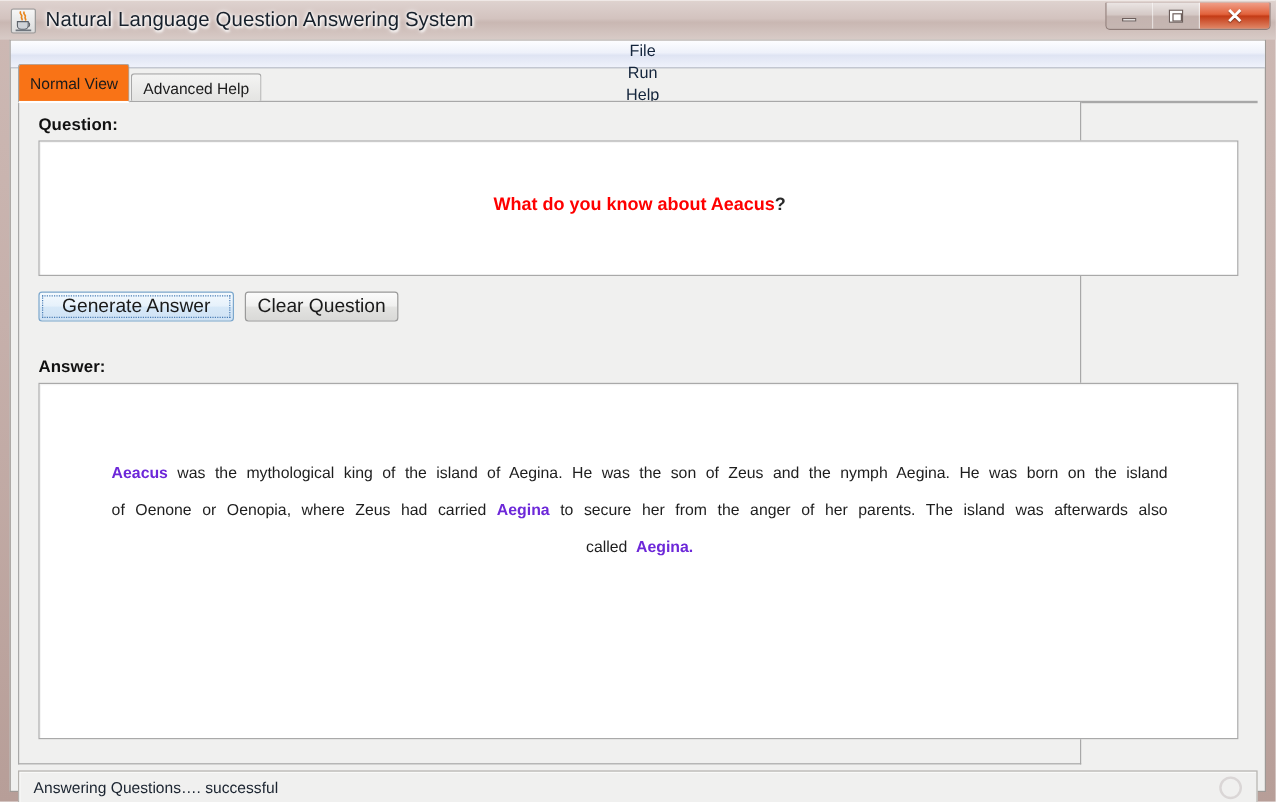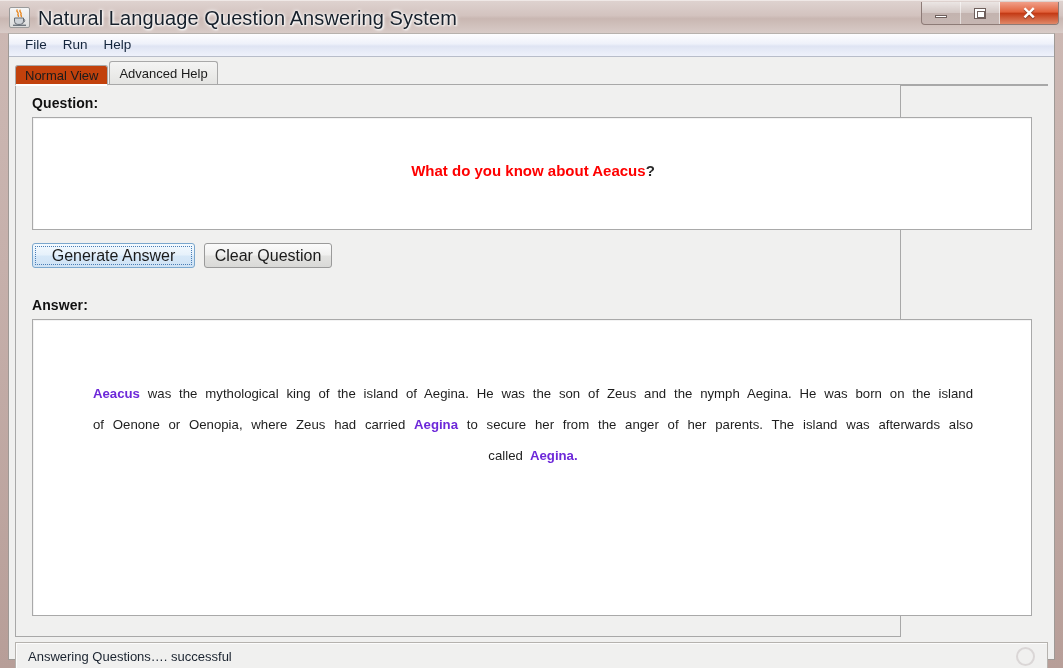--- a/index.html
+++ b/index.html
@@ -33,21 +33,21 @@
     left: 9px; top: 6px;
     width: 21px; height: 21px;
     border: 1px solid #9a9a9a;
     border-radius: 2px;
     background: linear-gradient(180deg,#f6f6f6 0%, #dcdcdc 100%);
     overflow: hidden;
   }
   #title-text {
     position: absolute;
     left: 38px; top: 6px;
-    font-size: 20px;
+    font-size: 17px;
     color: #17202b;
     letter-spacing: 0.1px;
     text-shadow: 0 0 3px #fff, 0 0 5px #fff, 1px 1px 2px #fff;
     white-space: nowrap;
   }
   #winbuttons {
     position: absolute;
     right: 4px; top: 1px;
     display: flex;
     height: 23px;
@@ -108,20 +108,21 @@
   
   #menubar {
     position: absolute;
     left: 0; top: 0;
     width: 1045px; height: 23px;
     background: linear-gradient(180deg,#fdfdff 0%, #eef1fa 45%, #dfe4f3 55%, #eff2fb 100%);
     border-bottom: 1px solid #b8bdc9;
     display: flex;
     align-items: center;
     padding-left: 8px;
+    flex-direction: column;
   }
   .menu-item {
     font-size: 13.5px;
     color: #14253c;
     padding: 1px 8px 2px 8px;
     cursor: default;
     white-space: nowrap;
   }
 
   
@@ -142,22 +143,22 @@
     align-items: center;
     border: 1px solid #a8a8a8;
     border-bottom: none;
     border-radius: 3px 3px 0 0;
     background: linear-gradient(180deg,#f4f4f3 0%, #e4e4e2 100%);
     margin-right: 1px;
     position: relative;
     cursor: default;
   }
   .tab.selected {
-    background: #c2410c;
-    height: 21px;
+    background: #f97316;
+    height: 33px;
     z-index: 3;
     margin-bottom: -2px;
     border-bottom: 2px solid #ffffff;
   }
 
   
   #content {
     position: absolute;
     left: 6px; top: 51px;
     width: 886px; height: 552px;

